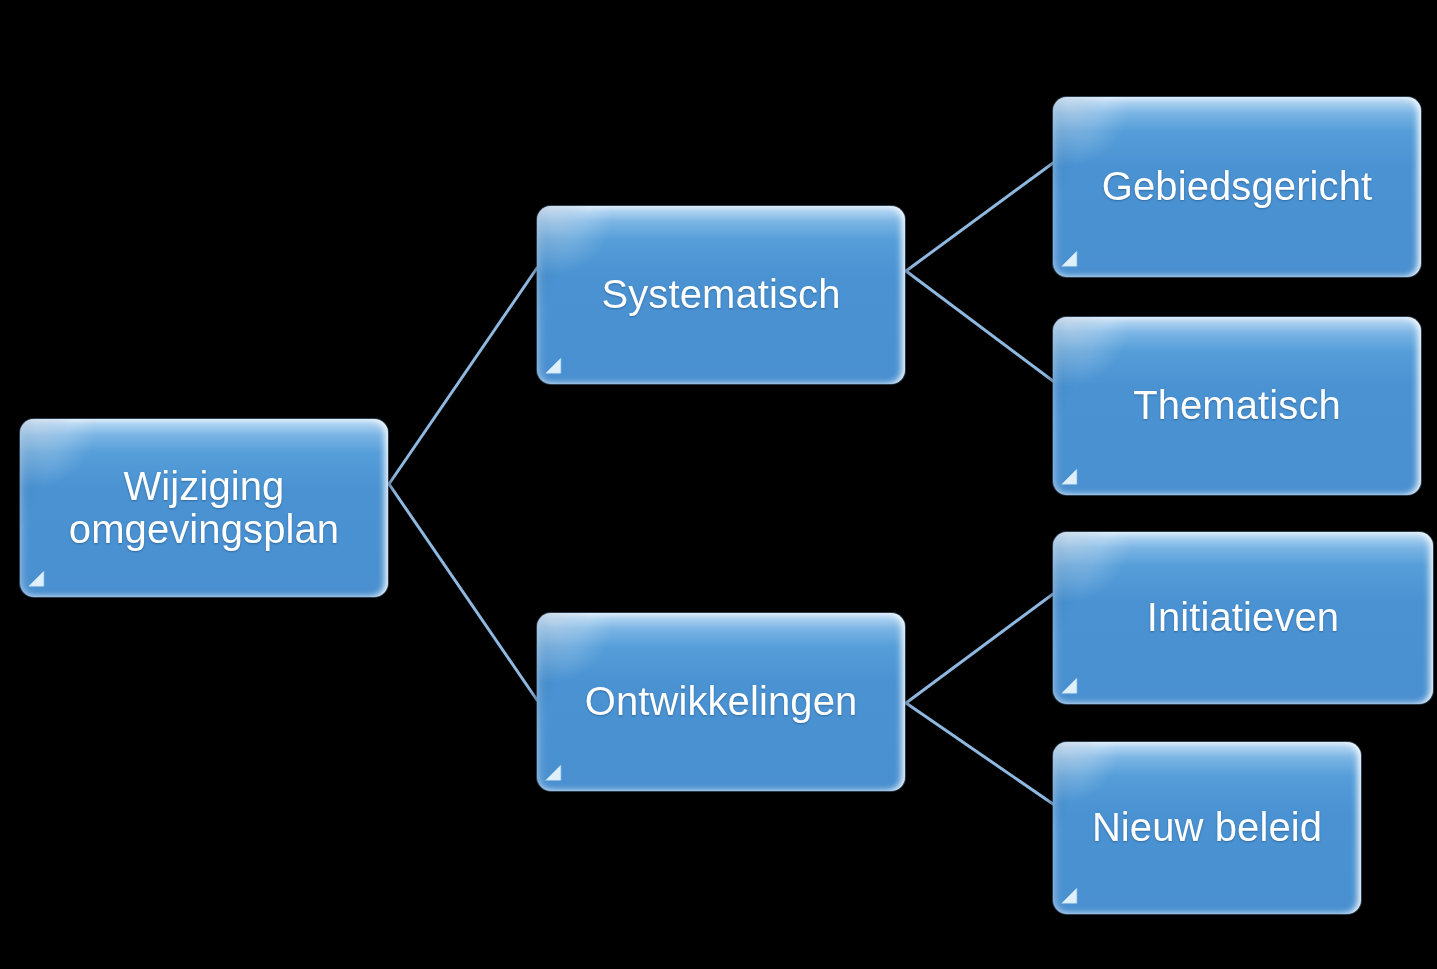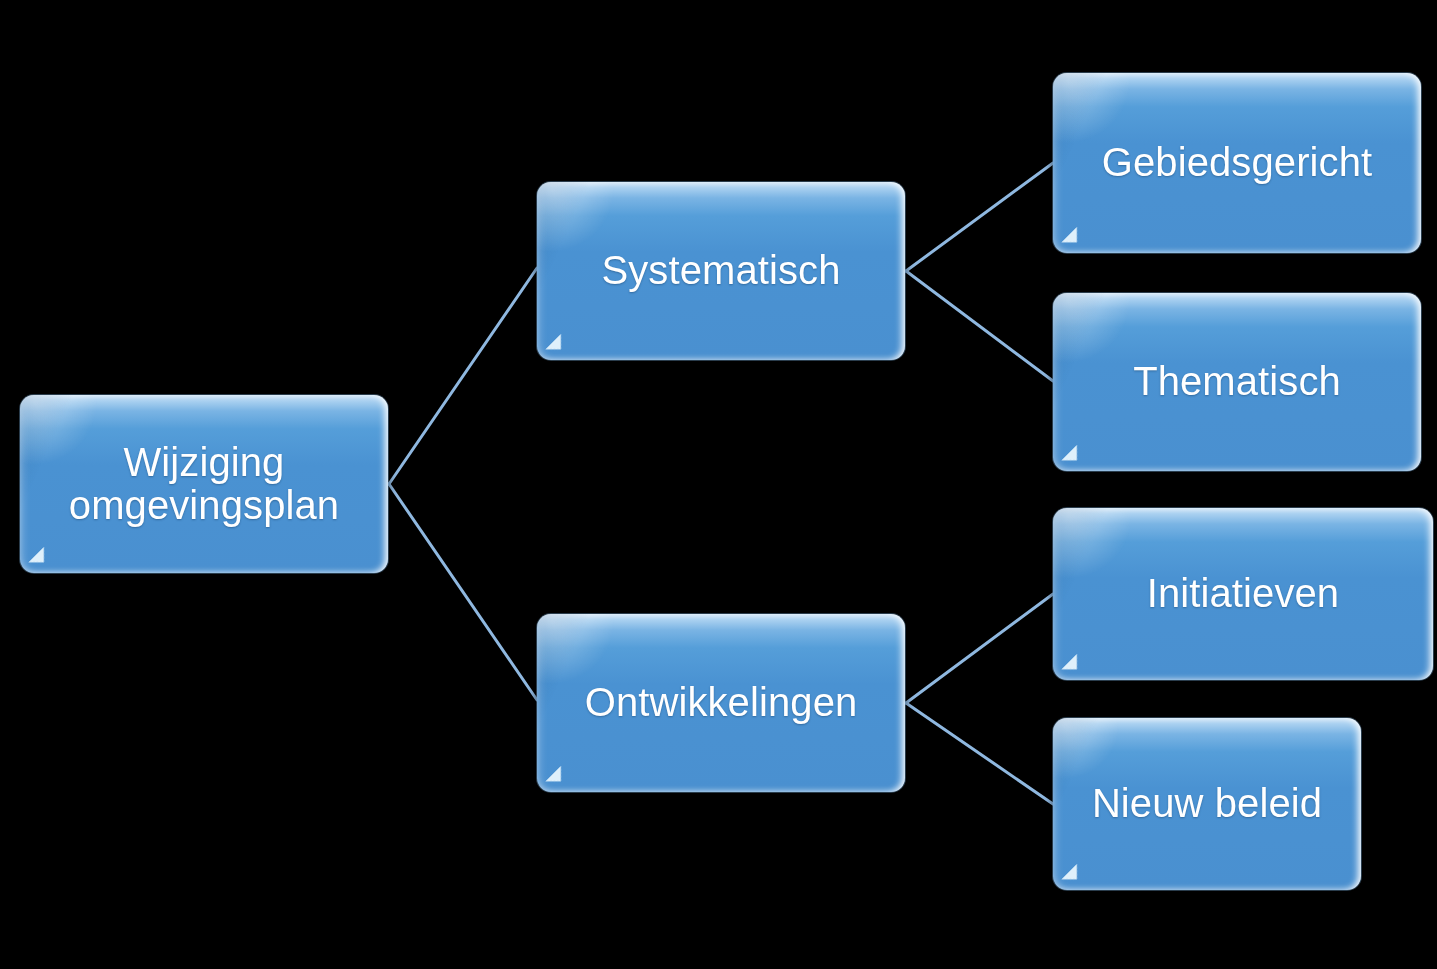--- a/index.html
+++ b/index.html
@@ -43,20 +43,21 @@
         #559ed9 34px,
         #4a92d2 70px,
         #4a90d0 100%);
     box-shadow:
       inset -5px 0 7px -2px rgba(255,255,255,0.95),
       inset 5px 0 9px -3px rgba(255,255,255,0.35),
       inset 0 -4px 7px -3px rgba(255,255,255,0.30),
       0 0 0 1px rgba(120,175,222,0.35),
       0 3px 9px rgba(0,0,0,0.65);
     z-index: 2;
+    margin-top: 24px;
   }
   .node .label {
     position: relative;
     z-index: 3;
     line-height: 1.08;
     letter-spacing: 0.1px;
     text-shadow: 0 1px 2px rgba(20,60,100,0.45);
     padding: 0 6px;
     white-space: pre-line;
   }
@@ -83,21 +84,21 @@
     border-radius: 14px;
     background:
       radial-gradient(circle at 4% 4%, rgba(255,255,255,0.40) 0%, rgba(255,255,255,0) 16%),
       linear-gradient(115deg, rgba(40,95,150,0.30) 0%, rgba(40,95,150,0) 12%);
     pointer-events: none;
     z-index: 1;
   }
 
   .node.root   { left: 20px;   top: 395px; width: 368px; height: 178px; font-size: 40px; }
   .node.l1-a   { left: 537px;  top: 182px; width: 368px; height: 178px; font-size: 40px; }
-  .node.l1-b   { left: 537px;  top: 614px; width: 368px; height: 178px; font-size: 40px; }
+  .node.l1-b   { left: 537px;  top: 589px; width: 368px; height: 178px; font-size: 40px; }
   .node.l2-a   { left: 1053px; top: 73px;  width: 368px; height: 180px; font-size: 40px; }
   .node.l2-b   { left: 1053px; top: 293px; width: 368px; height: 178px; font-size: 40px; justify-content: center; }
   .node.l2-c   { left: 1053px; top: 508px; width: 380px; height: 172px; font-size: 40px; }
   .node.l2-d   { left: 1053px; top: 718px; width: 308px; height: 172px; font-size: 40px; }
 </style>
 </head>
 <body>
 
 <div id="canvas">
 

